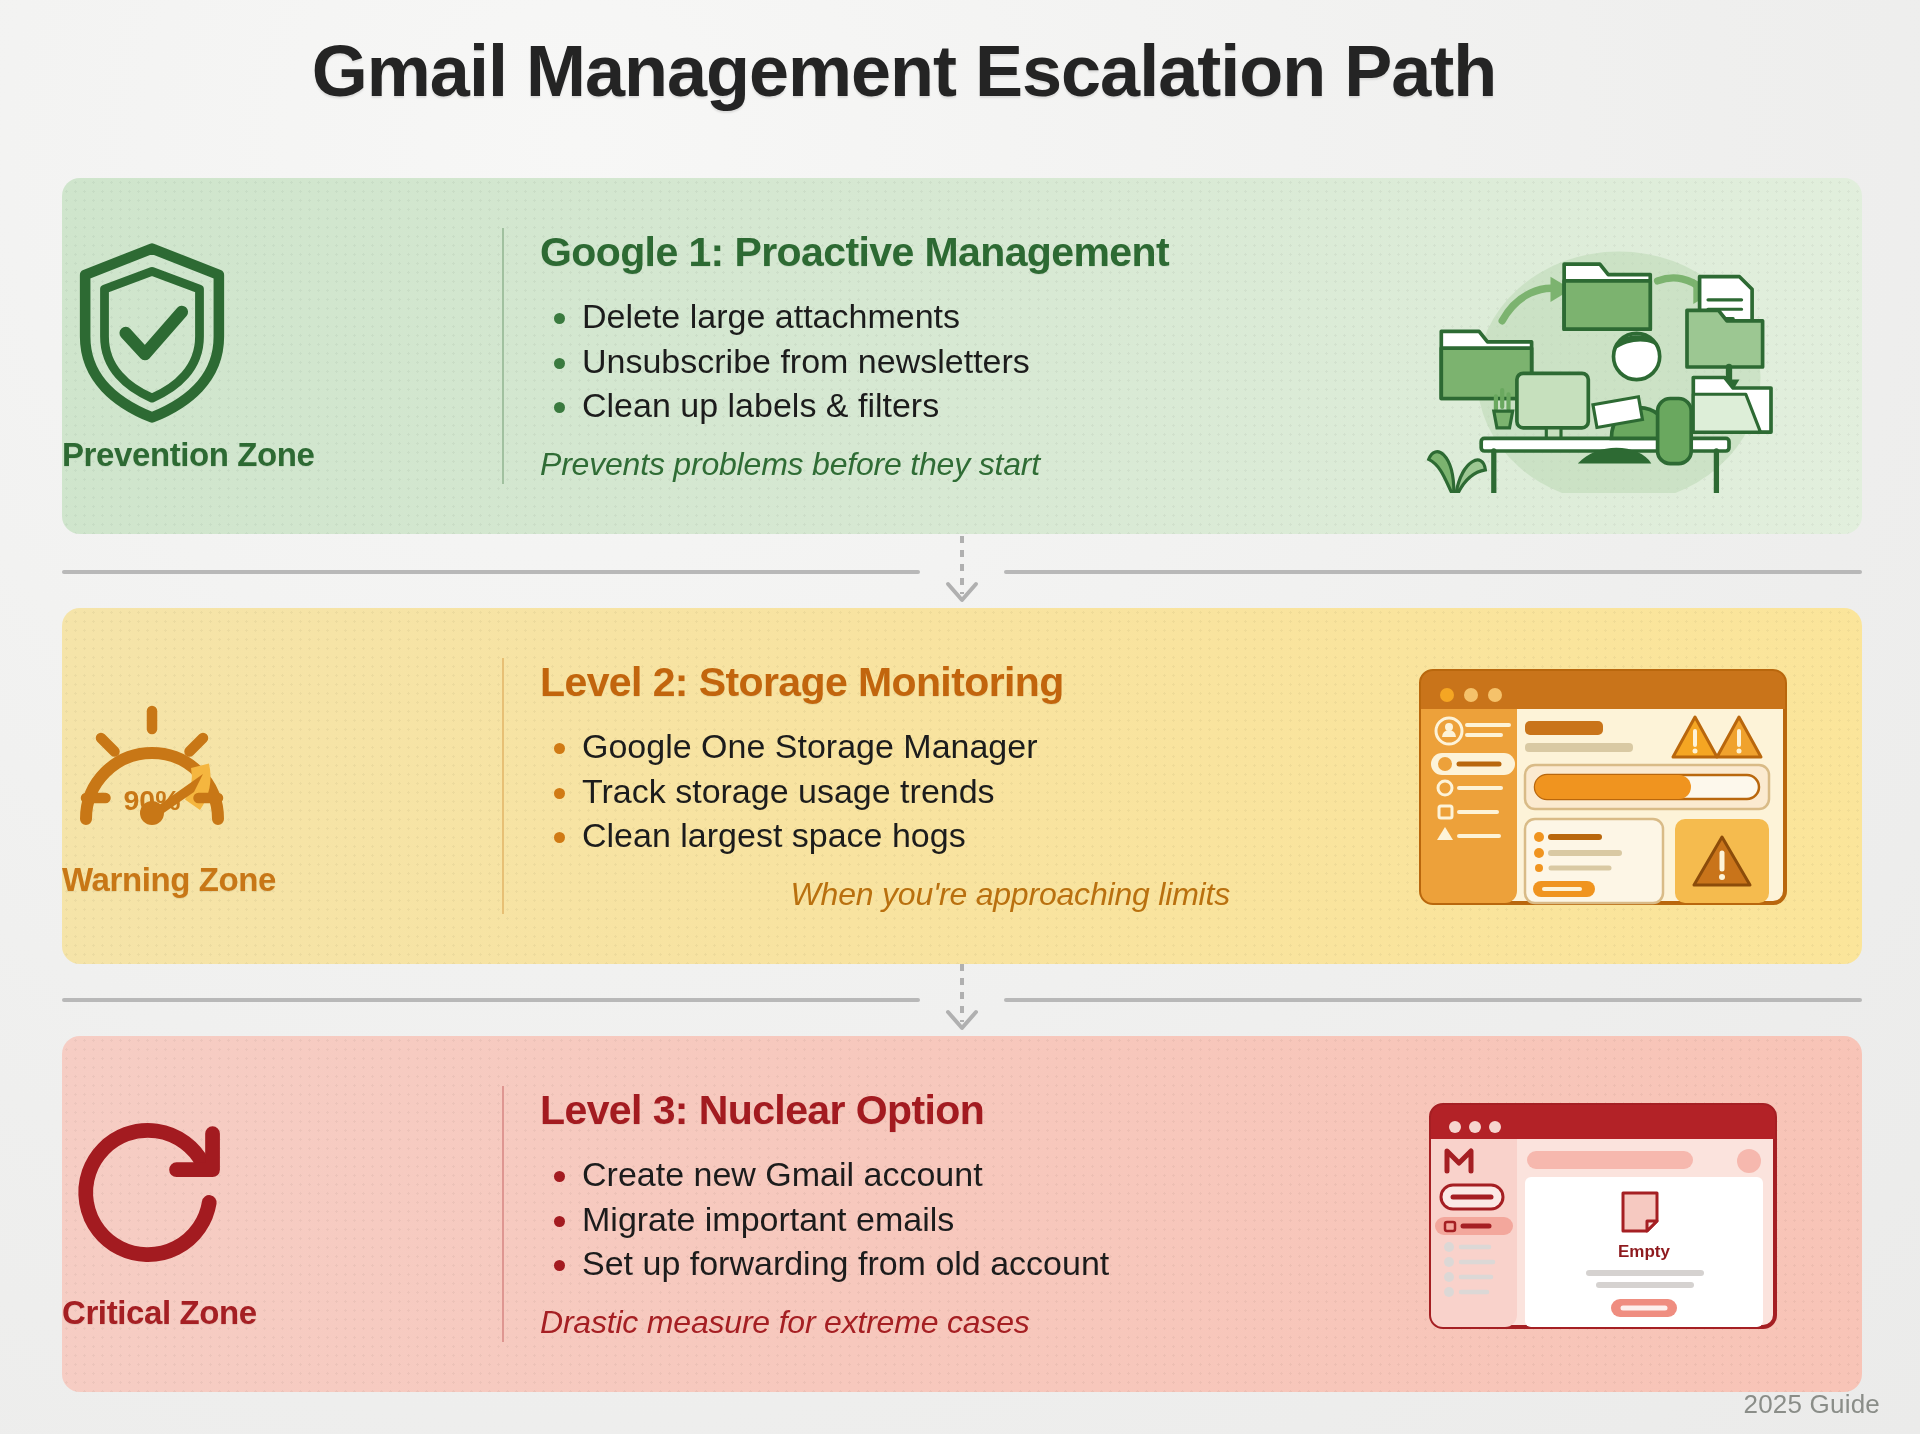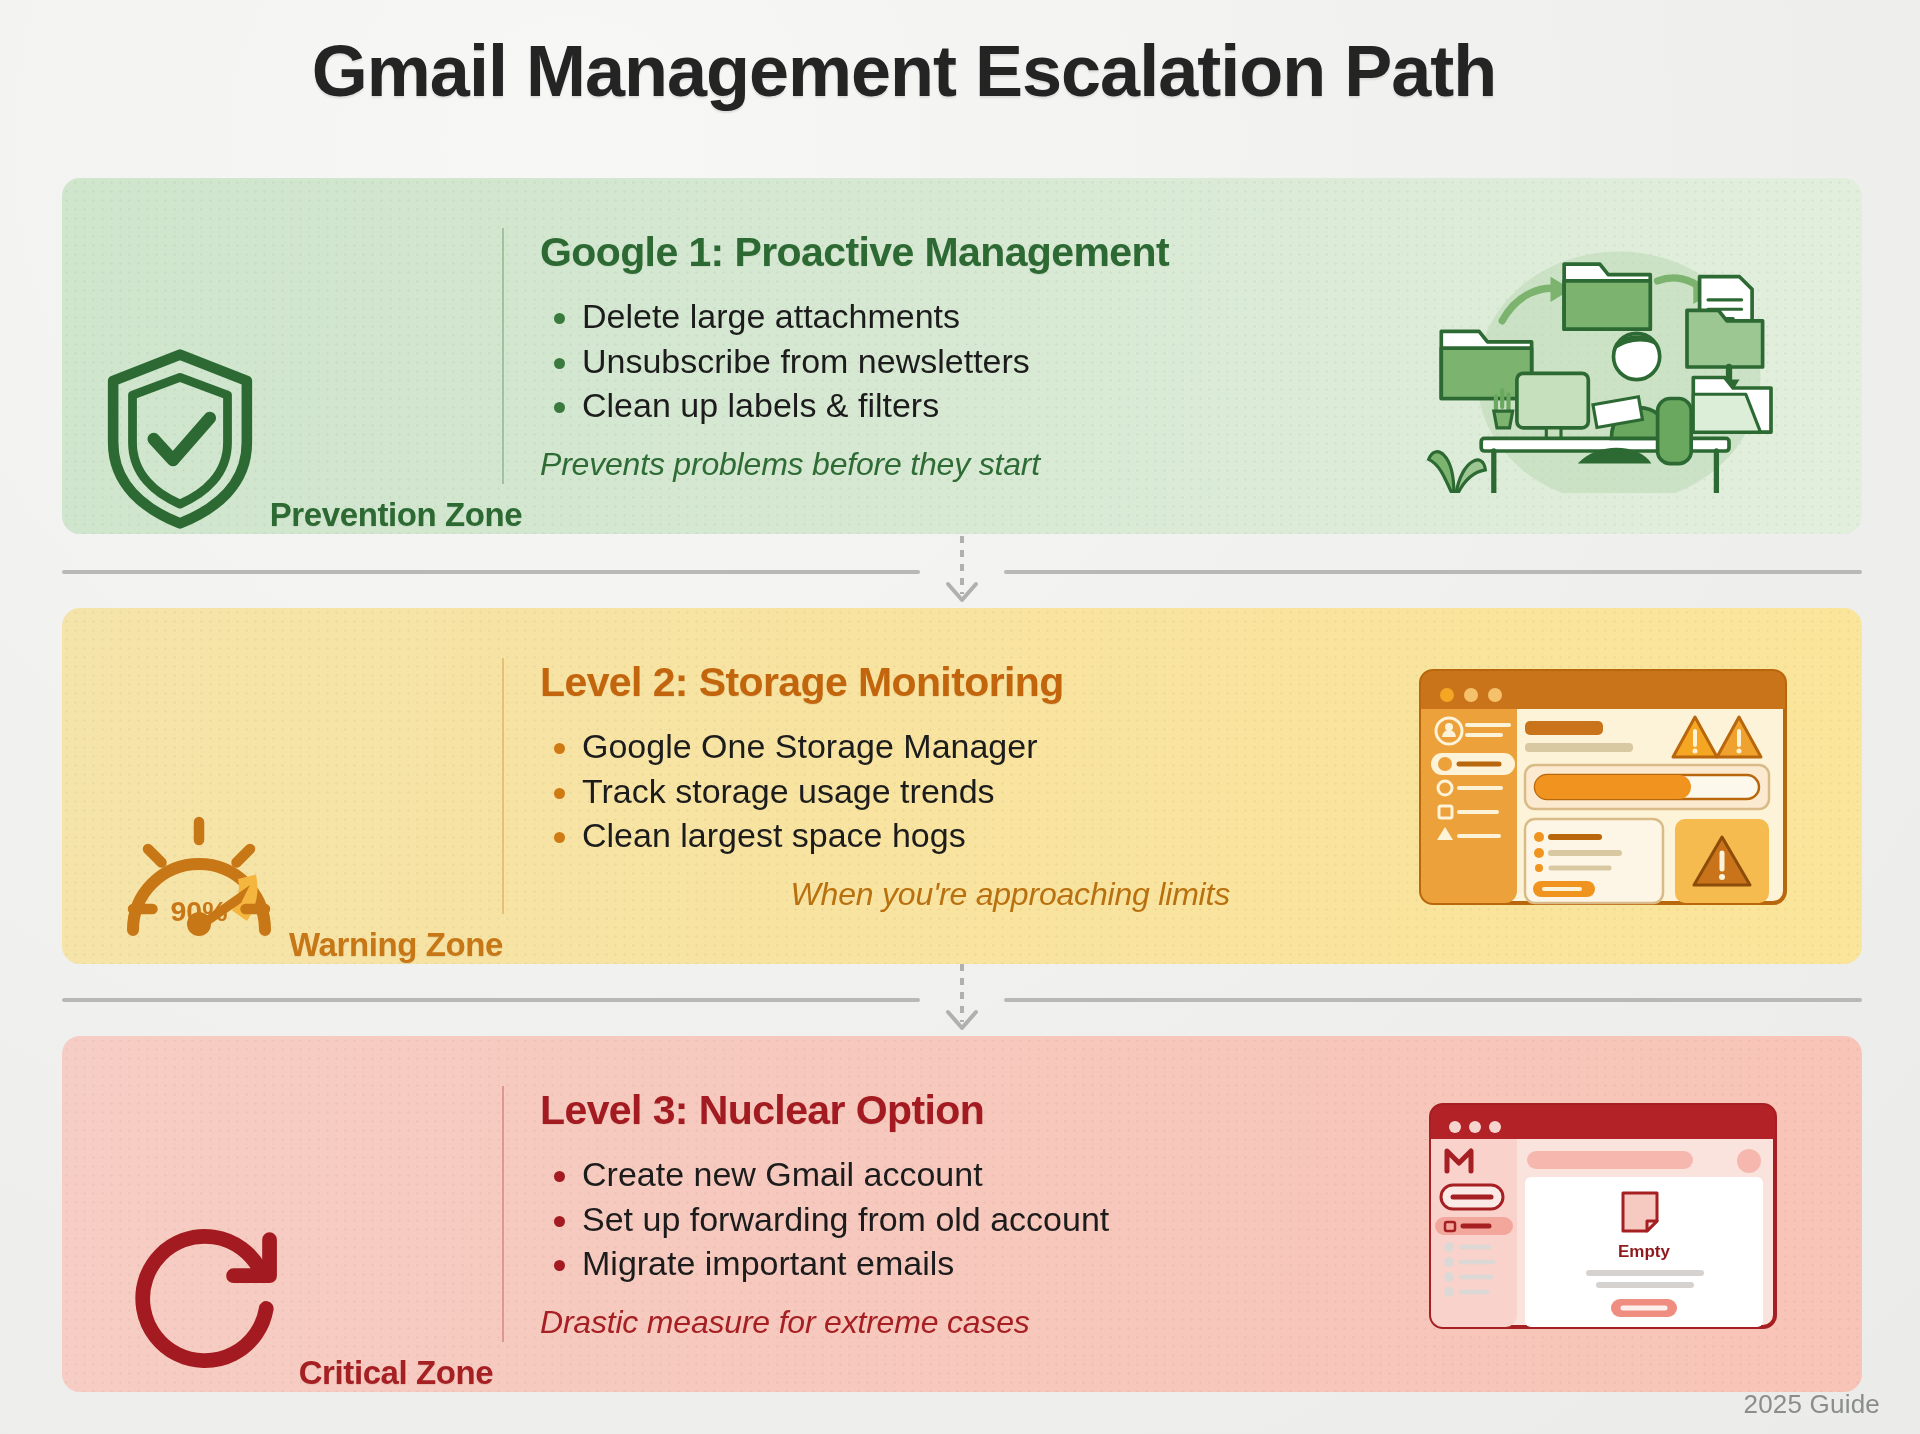--- a/index.html
+++ b/index.html
@@ -55,21 +55,22 @@
   #level-1 { top: 178px;  height: 356px; background: linear-gradient(100deg, #cfe5cc 0%, #d6e8d2 45%, #e2efdd 100%); }
   #level-2 { top: 608px;  height: 356px; background: linear-gradient(100deg, #f5e4a9 0%, #f8e3a0 45%, #fbe59a 100%); }
   #level-3 { top: 1036px; height: 356px; background: linear-gradient(100deg, #f6cdc4 0%, #f7c8bd 45%, #f8c4b7 100%); }
 
   
   .zone {
     position: absolute;
     left: 0; top: 0;
     width: 488px; height: 100%;
     display: flex;
-    align-items: flex-end;
+    flex-direction: column;
+    align-items: flex-start;
     justify-content: center;
     z-index: 2;
   }
   .zone-icon { width: 180px; height: 190px; display: block; }
   #level-2 .zone-icon { height: 170px; margin-top: 10px; }
   .zone-label {
     margin-top: 8px;
     font-size: 33px;
     font-weight: bold;
     letter-spacing: -0.4px;
@@ -397,22 +398,22 @@
       </svg>
       <div class="zone-label">Critical Zone</div>
     </div>
 
     <div class="divider"></div>
 
     <div class="content">
       <div class="level-heading">Level 3: Nuclear Option</div>
       <ul class="bullets">
         <li>Create new Gmail account</li>
+        <li>Migrate important emails</li>
         <li>Set up forwarding from old account</li>
-        <li>Migrate important emails</li>
       </ul>
       <div class="caption">Drastic measure for extreme cases</div>
     </div>
 
     <div class="illo">
       <svg viewBox="0 0 360 250" width="360" height="250">
         <rect x="8" y="16" width="344" height="222" rx="12" fill="#fbe3dd" stroke="#a51f23" stroke-width="4"></rect>
         <path d="M8 28 a12 12 0 0 1 12 -12 h320 a12 12 0 0 1 12 12 v22 h-344 z" fill="#b32227"></path>
         <circle cx="32" cy="38" r="6" fill="#f6d5cf"></circle>
           <circle cx="52" cy="38" r="6" fill="#f6d5cf"></circle>

